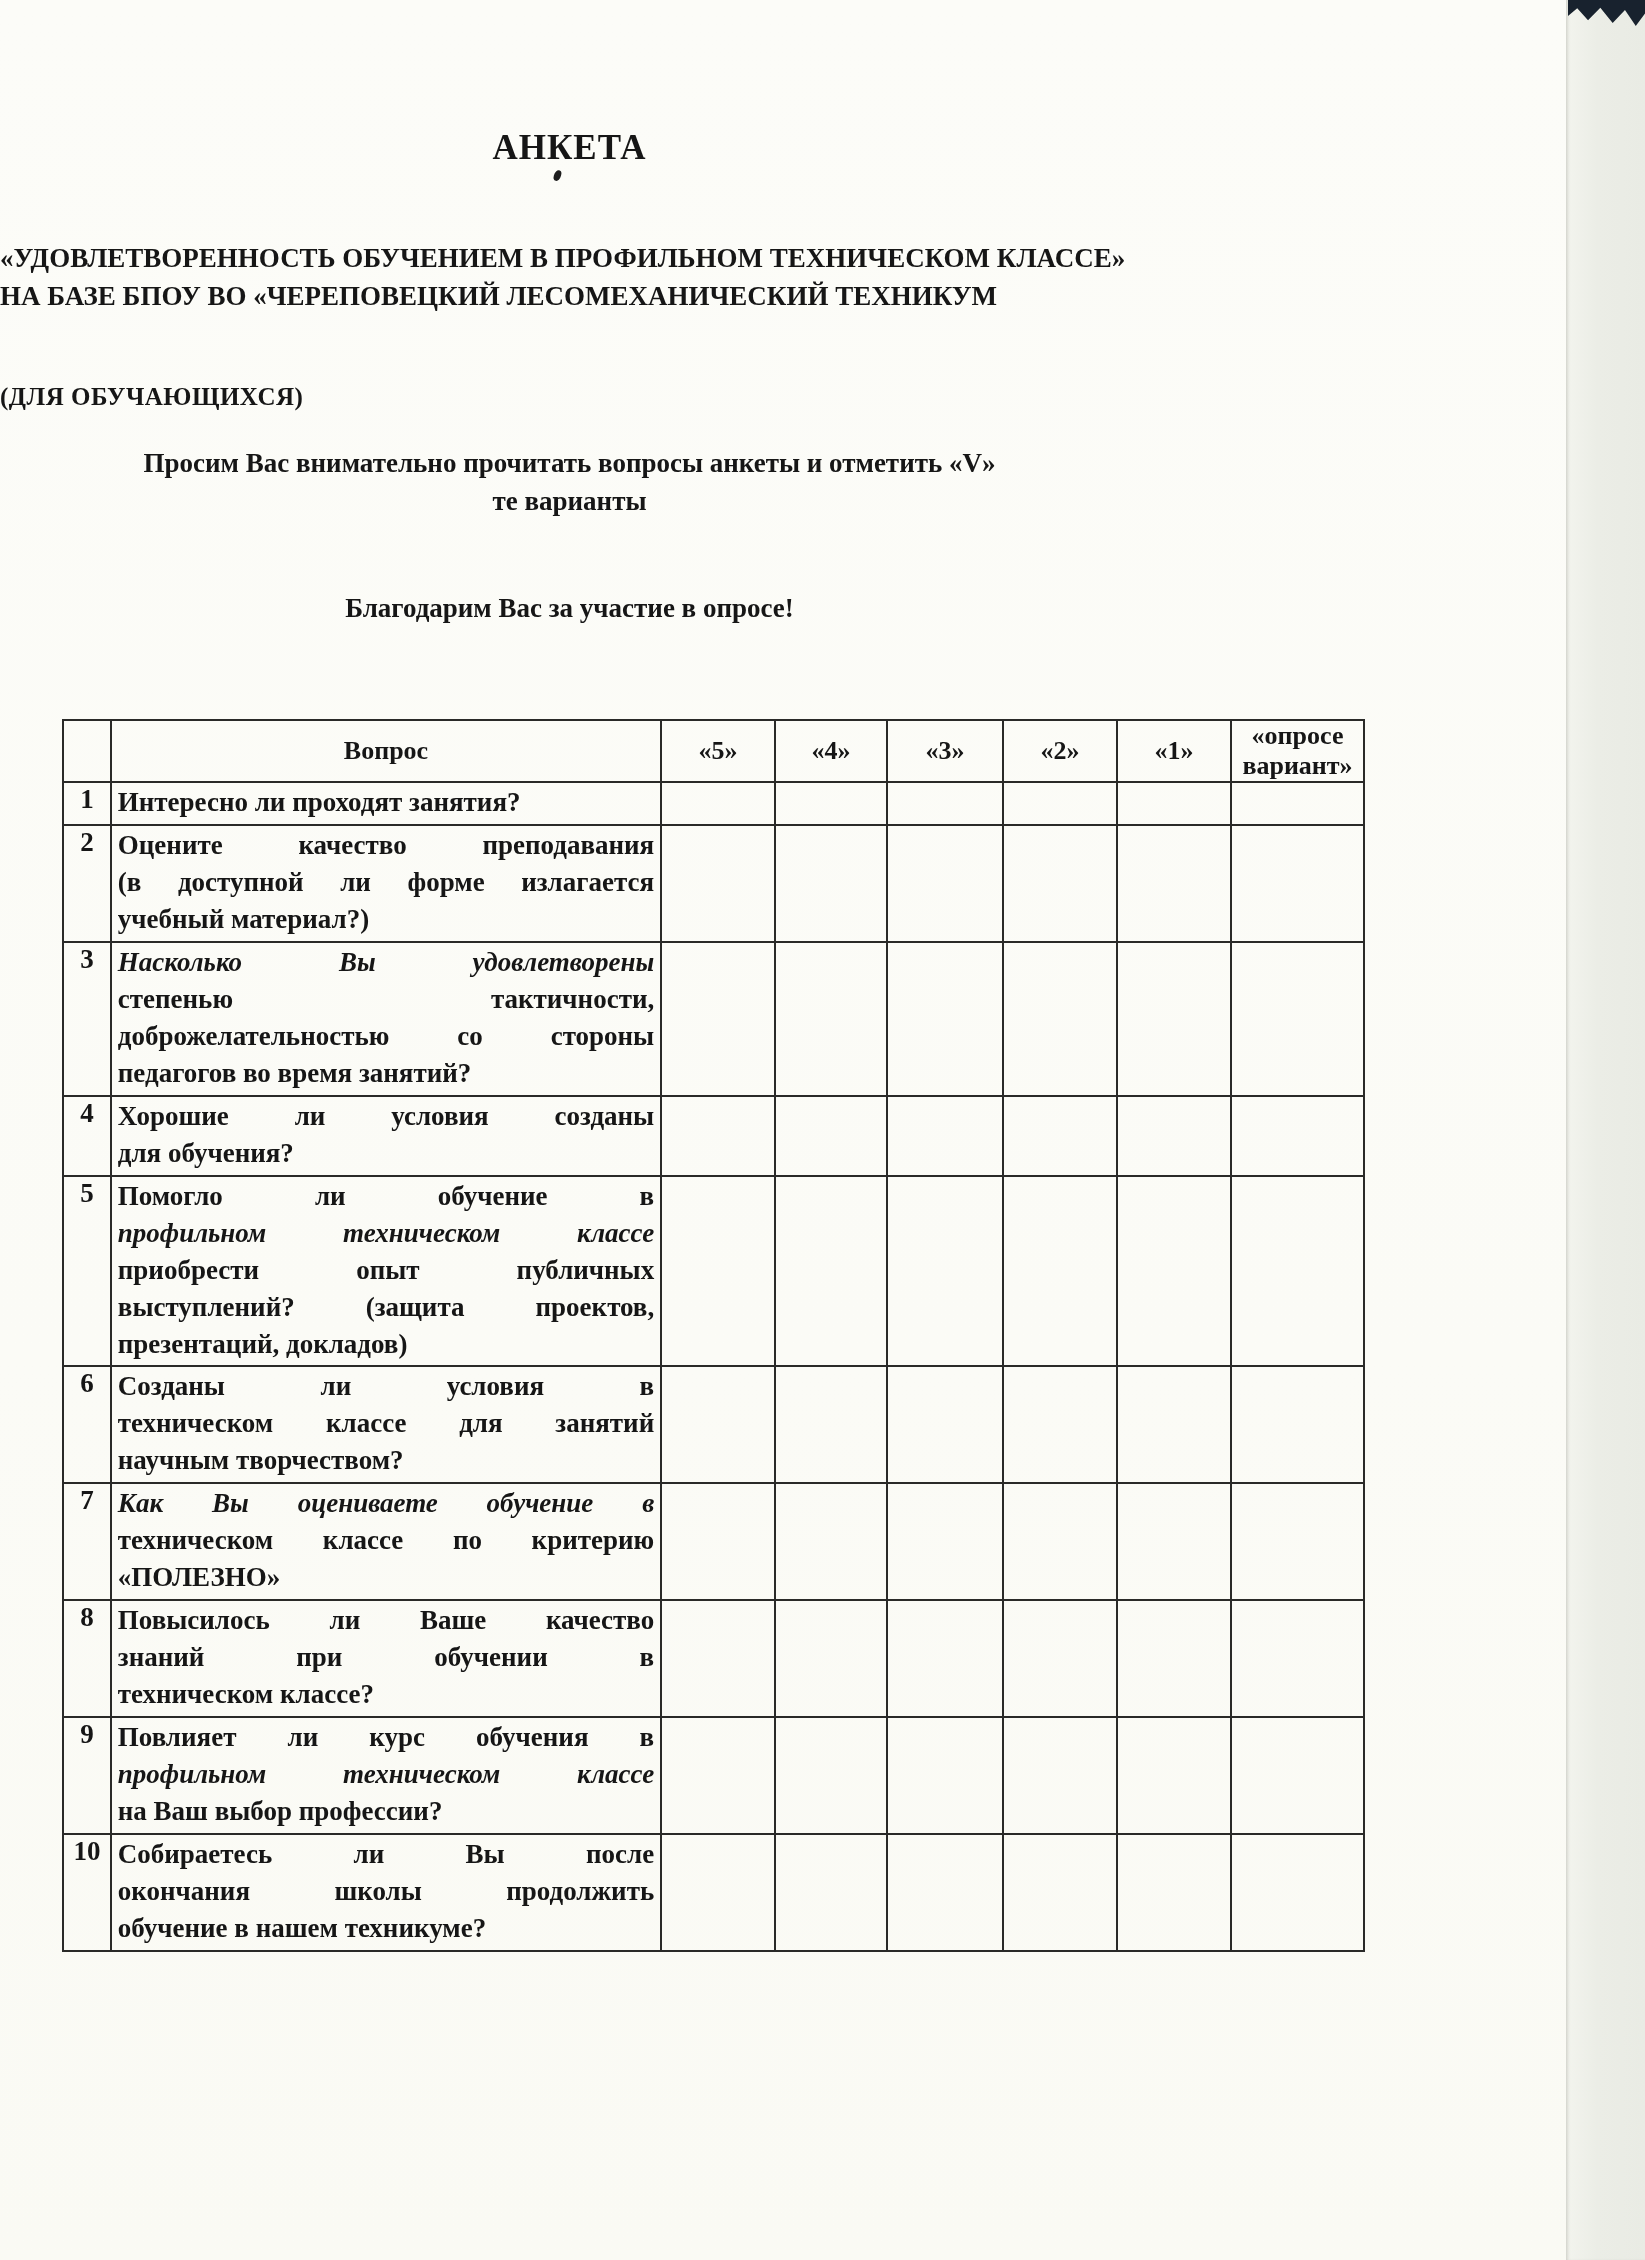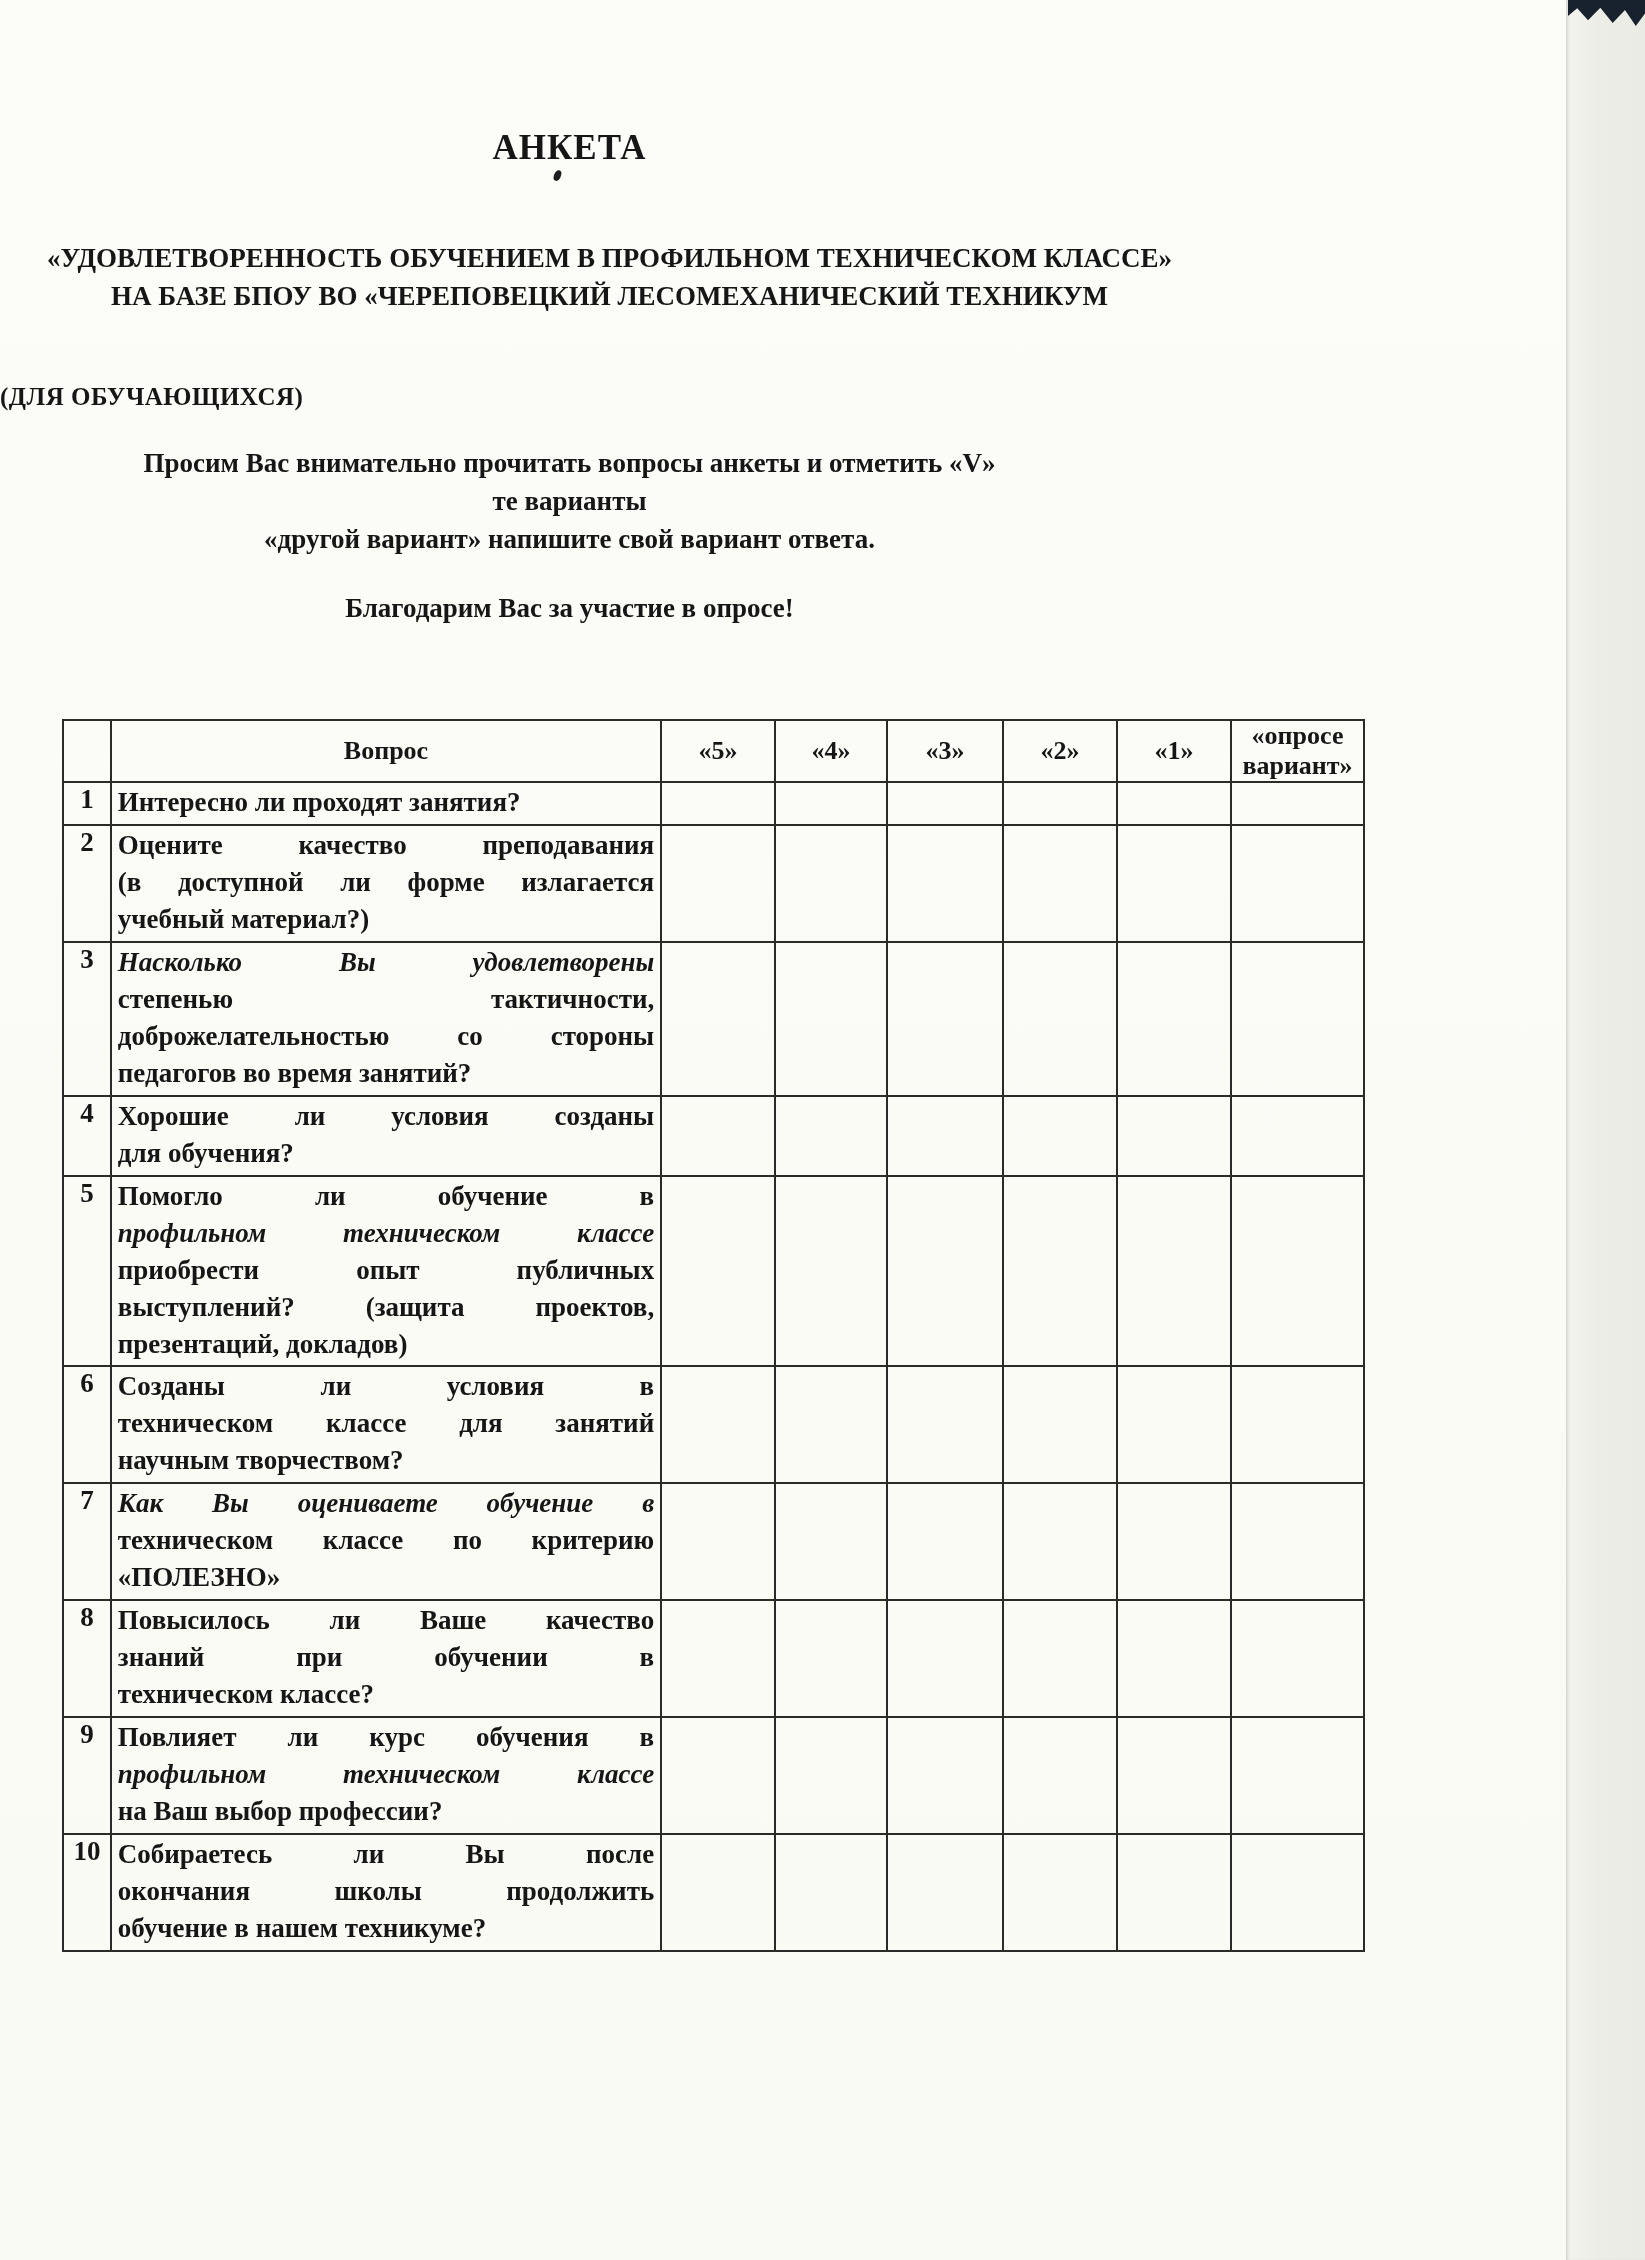--- a/index.html
+++ b/index.html
@@ -22,22 +22,22 @@
     position:absolute;left:1568px;top:0;width:77px;height:26px;
     background:#18222e;
     clip-path:polygon(0 0,100% 0,100% 52%,88% 100%,74% 38%,58% 88%,42% 30%,26% 78%,12% 32%,0 62%);
   }
   .title-dot{
     position:absolute;left:554px;top:170px;width:6.8px;height:10.6px;
     background:#1d1d1d;border-radius:60% 40% 55% 45%;transform:rotate(14deg);
   }
   .doc-title{position:absolute;left:0;top:128px;width:1139px;text-align:center;
     font-size:35px;font-weight:bold;letter-spacing:1px;}
-  .subtitle{position:absolute;left:0;top:239px;width:1139px;text-align:center;
-    font-size:27px;font-weight:bold;line-height:38px;margin-left:40px;}
+  .subtitle{position:absolute;left:0;top:239px;width:1139px;
+    font-size:27px;font-weight:bold;line-height:38px;}
   .audience{position:absolute;left:0;top:383px;width:1139px;text-align:left;
     font-size:25px;font-weight:bold;letter-spacing:0.5px;}
   .instructions{position:absolute;left:135px;top:444px;width:869px;text-align:center;
     font-size:27px;font-weight:bold;line-height:38px;}
   .thanks{position:absolute;left:0;top:593px;width:1139px;text-align:center;
     font-size:27px;font-weight:bold;}
   table.survey{
     position:absolute;left:62px;top:719px;width:1302px;
     border-collapse:collapse;table-layout:fixed;
   }
@@ -76,21 +76,20 @@
 
 <div class="subtitle">
   <div>«УДОВЛЕТВОРЕННОСТЬ ОБУЧЕНИЕМ В  ПРОФИЛЬНОМ ТЕХНИЧЕСКОМ КЛАССЕ»</div>
   <div>НА БАЗЕ БПОУ ВО «ЧЕРЕПОВЕЦКИЙ ЛЕСОМЕХАНИЧЕСКИЙ ТЕХНИКУМ</div>
 </div>
 
 <div class="audience">(ДЛЯ ОБУЧАЮЩИХСЯ)</div>
 
 <div class="instructions">
   <div>Просим Вас внимательно прочитать вопросы анкеты и отметить «V»  те варианты</div>
-  <div>«другой вариант» напишите свой вариант ответа.</div>
 </div>
 
 <div class="thanks">Благодарим Вас за участие в опросе!</div>
 
 <table class="survey">
   <colgroup>
     <col style="width:48px">
       <col style="width:550px">
     <col style="width:114px">
       <col style="width:112px">

